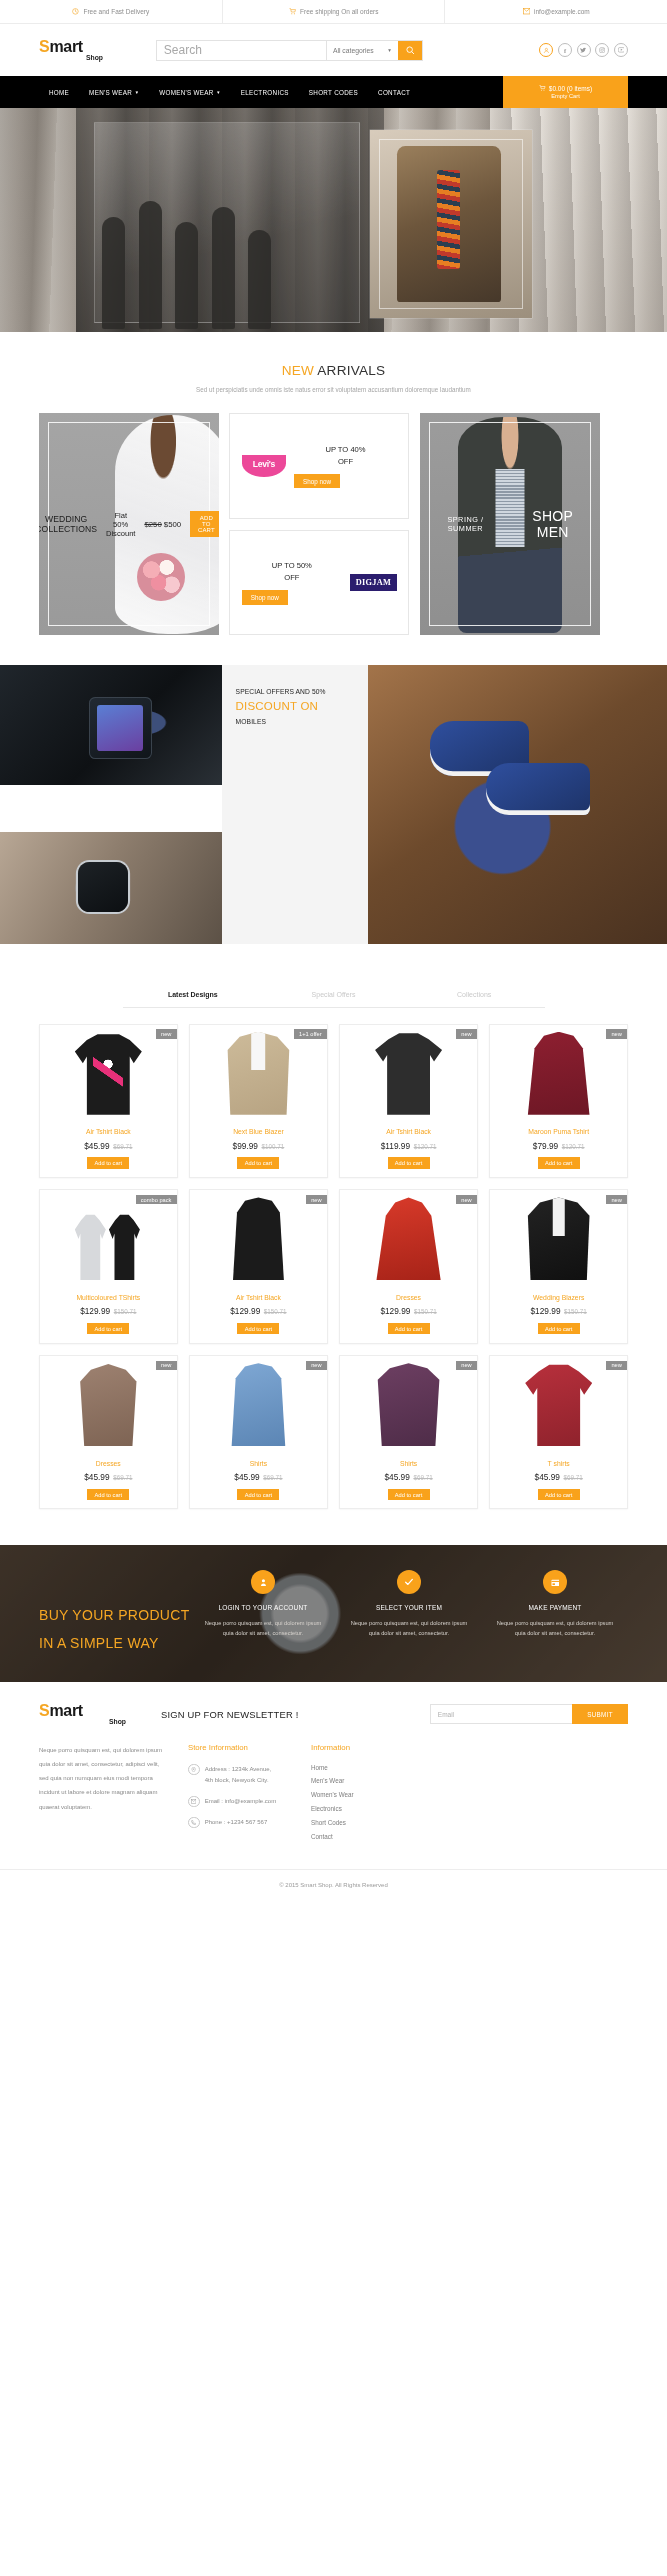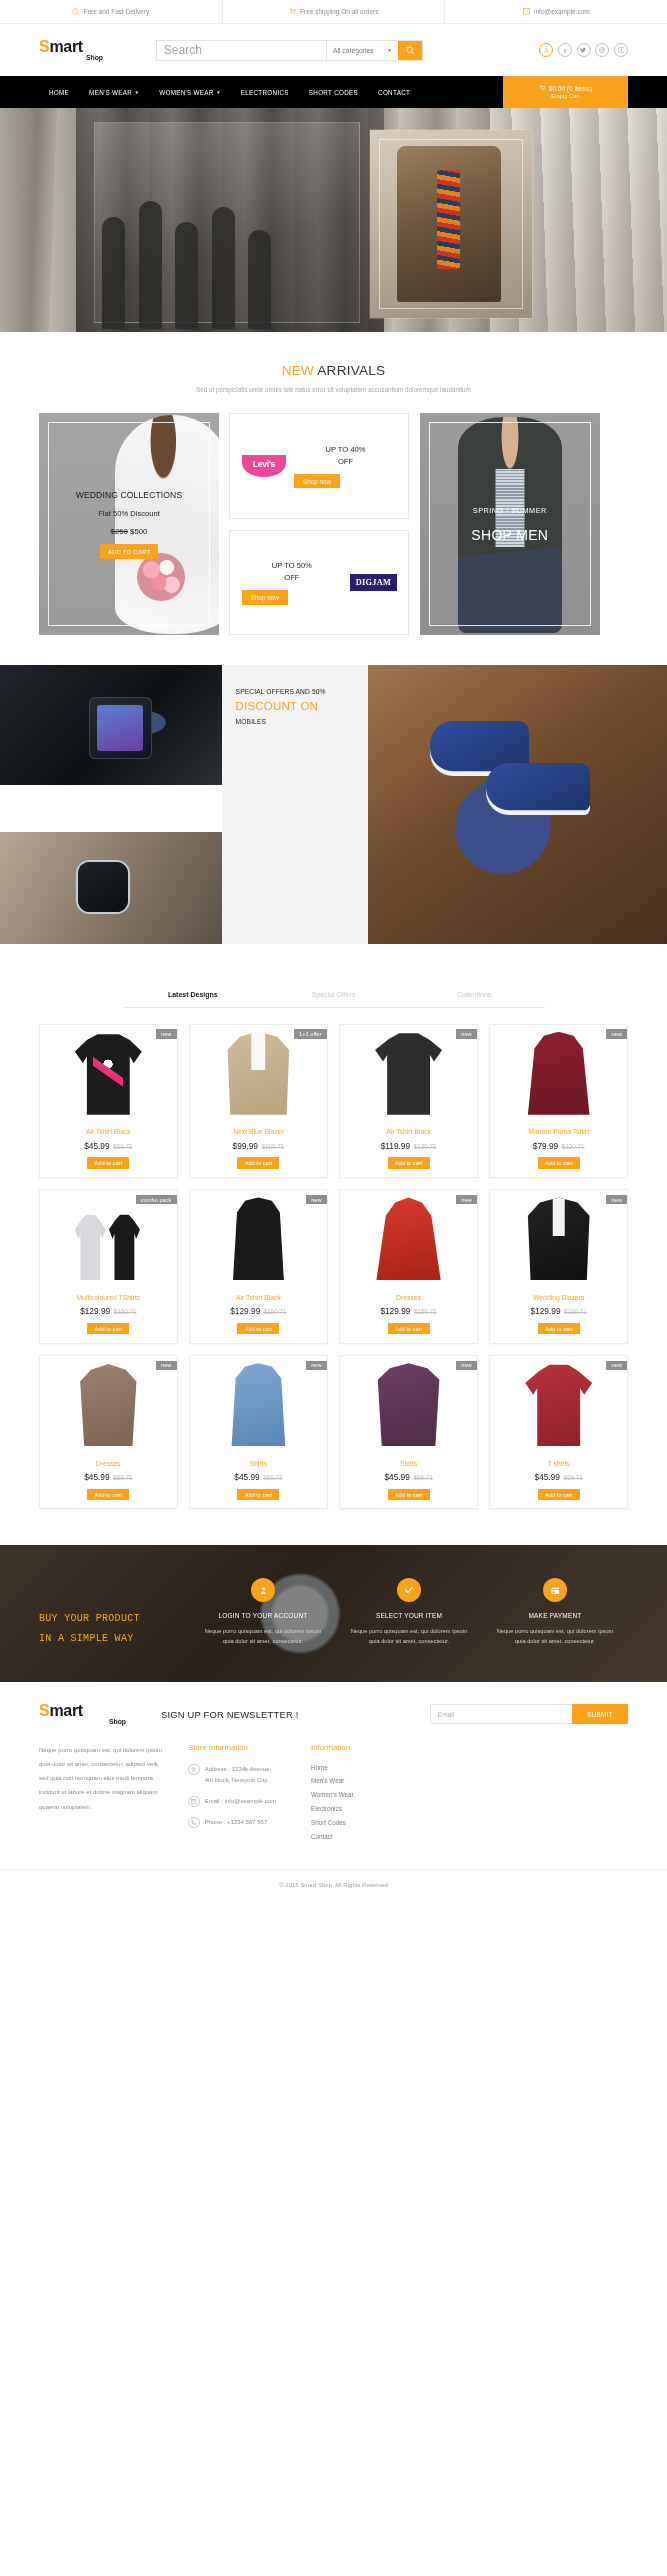--- a/index.html
+++ b/index.html
@@ -245,21 +245,21 @@
       radial-gradient(circle at 45% 62%, #ef8fa0 0 19%, transparent 20%),
       radial-gradient(circle at 72% 66%, #f7c8cf 0 17%, transparent 18%),
       #d88e9b;
   }
   .ar-frame {
     position: absolute; inset: 8.9px;
     border: 1px solid rgba(255,255,255,.85);
   }
   .ar-content {
     position: absolute; inset: 8.9px;
-    display: flex; flex-direction: column;
+    display: flex; 
     align-items: center; justify-content: center;
     text-align: center;
     gap: 8.9px;
   }
   .ar-h { font-size: 8.6px; color: #1c1c1c; letter-spacing: 0.1px; }
   .ar-p { font-size: 7.6px; color: #232323; }
   .ar-price { font-size: 7.8px; color: #1c1c1c; }
   .ar-price s { color: #2a2a2a; margin-right: 2.1px; }
   .btn-cart {
     background: #f9a21b; color: #fff; border: none;
@@ -515,24 +515,23 @@
     display: flex; align-items: center;
   }
   .steps-dark { position: absolute; inset: 0; background: rgba(20,16,13,.42); }
   .steps-inner {
     position: relative; z-index: 2;
     width: 589px; margin: 0 auto;
     display: flex; align-items: flex-start;
   }
   .steps-title {
     width: 151px; color: #f5a623;
-    font-size: 10px; line-height: 2;
+    font-size: 14px; line-height: 2;
     letter-spacing: 0.3px;
     padding-top: 31px;
-    font-family: Liberation Mono, monospace;
   }
   .step {
     flex: 1; text-align: center; color: #fff;
     padding: 0 9.4px;
   }
   .step-circle {
     width: 24px; height: 24px; border-radius: 50%;
     background: #f9a21b; margin: 0 auto 9.4px;
     display: flex; align-items: center; justify-content: center;
     color: #fff; font-size: 10px;

